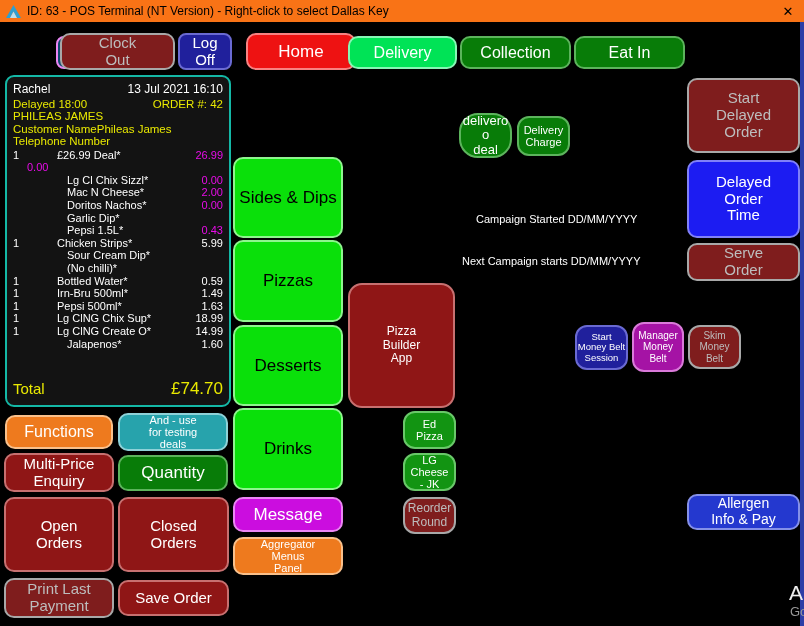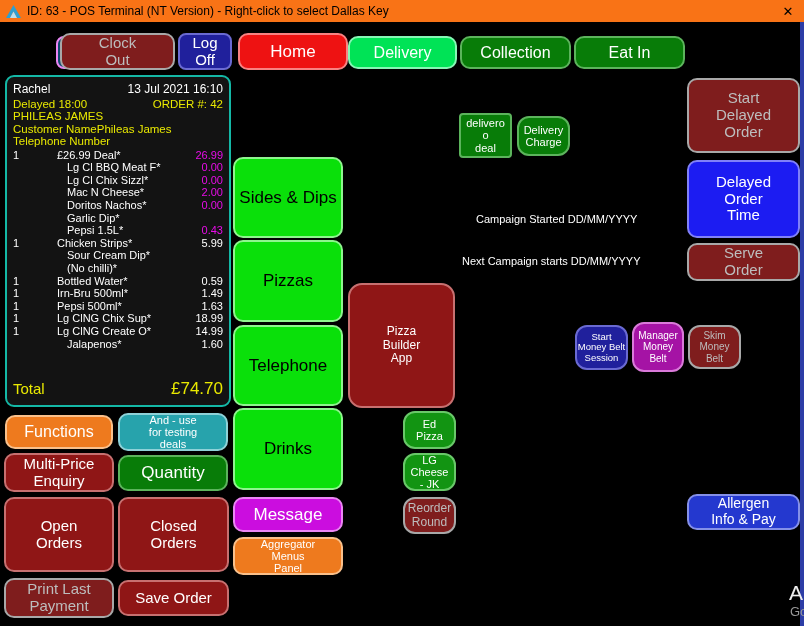--- a/index.html
+++ b/index.html
@@ -76,21 +76,21 @@
     <span class="close-btn">✕</span>
   </div>
 
   <div class="right-edge"></div>
 
   <div class="btn c-help" style="left:8px;   top:36px; width:47px;  height:33px; border-radius:8px;">Help!</div>
   <div class="btn c-gray" style="left:60px;  top:33px; width:115px; height:37px; font-size:15px;">Clock
 Out</div>
   <div class="btn c-navy" style="left:178px; top:33px; width:54px;  height:37px; font-size:15px; border-radius:8px;">Log
 Off</div>
-  <div class="btn c-red" style="left:238px; top:33px; width:110px; height:37px; font-size:17px;text-align:right;">Home</div>
+  <div class="btn c-red" style="left:246px; top:33px; width:110px; height:37px; font-size:17px;text-align:right;">Home</div>
   <div class="btn c-gnbrite" style="left:348px; top:36px; width:109px; height:33px; font-size:16px;">Delivery</div>
   <div class="btn c-gdark" style="left:460px; top:36px; width:111px; height:33px; font-size:16px;">Collection</div>
   <div class="btn c-gdark" style="left:574px; top:36px; width:111px; height:33px; font-size:16px;">Eat In</div>
 
   <div class="receipt">
     <div class="r-head">
       <span>Rachel</span>
       <span>13 Jul 2021  16:10</span>
     </div>
     <div class="r-yellow r-yrow">
@@ -101,21 +101,20 @@
     <div class="r-yellow">Customer NamePhileas James</div>
     <div class="r-yellow">Telephone Number</div>
     <div class="r-items">
         <div class="r-item ind1 mag">
           <span class="q">1</span>
           <span class="n">£26.99 Deal*</span>
           <span class="p">26.99</span>
         </div>
         <div class="r-item ind2 mag">
           <span class="q"></span>
-          <span class="n">Lg Cl BBQ Meat F*</span>
           <span class="p">0.00</span>
         </div>
         <div class="r-item ind2 mag">
           <span class="q"></span>
           <span class="n">Lg Cl Chix Sizzl*</span>
           <span class="p">0.00</span>
         </div>
         <div class="r-item ind2 mag">
           <span class="q"></span>
           <span class="n">Mac N Cheese*</span>
@@ -183,28 +182,28 @@
         </div>
       </div>
     <div class="r-total">
       <span class="tl">Total</span>
       <span class="tv">£74.70</span>
     </div>
   </div>
 
   <div class="btn c-cat" style="left:233px; top:157px; width:110px; height:81px; font-size:17px;">Sides &amp; Dips</div>
   <div class="btn c-cat" style="left:233px; top:240px; width:110px; height:82px; font-size:17px;">Pizzas</div>
-  <div class="btn c-cat" style="left:233px; top:325px; width:110px; height:81px; font-size:17px;">Telephone</div>
+  <div class="btn c-cat" style="left:233px; top:325px; width:110px; height:81px; font-size:17px;">Desserts</div>
   <div class="btn c-cat" style="left:233px; top:408px; width:110px; height:82px; font-size:17px;">Drinks</div>
   <div class="btn c-mag" style="left:233px; top:497px; width:110px; height:35px; font-size:17px;">Message</div>
   <div class="btn c-orange" style="left:233px; top:537px; width:110px; height:38px; font-size:11px;">Aggregator
 Menus
 Panel</div>
 
-  <div class="btn c-gdark" style="left:459px; top:113px; width:53px; height:45px; font-size:11px; border-radius:4px;">delivero
+  <div class="btn c-gdark" style="left:459px; top:113px; width:53px; height:45px; font-size:13px; border-radius:19px;">delivero
 o
 deal</div>
   <div class="btn c-gdark" style="left:517px; top:116px; width:53px; height:40px; font-size:11px; border-radius:12px;">Delivery
 Charge</div>
   <div class="static-text" style="left:476px; top:213px;">Campaign Started DD/MM/YYYY</div>
   <div class="static-text" style="left:462px; top:255px;">Next Campaign starts DD/MM/YYYY</div>
   <div class="btn c-darkred" style="left:348px; top:283px; width:107px; height:125px; font-size:12px; border-radius:14px;">Pizza
 Builder
 App</div>
   <div class="btn c-gmid" style="left:403px; top:411px; width:53px; height:38px; font-size:11px; border-radius:12px;">Ed

